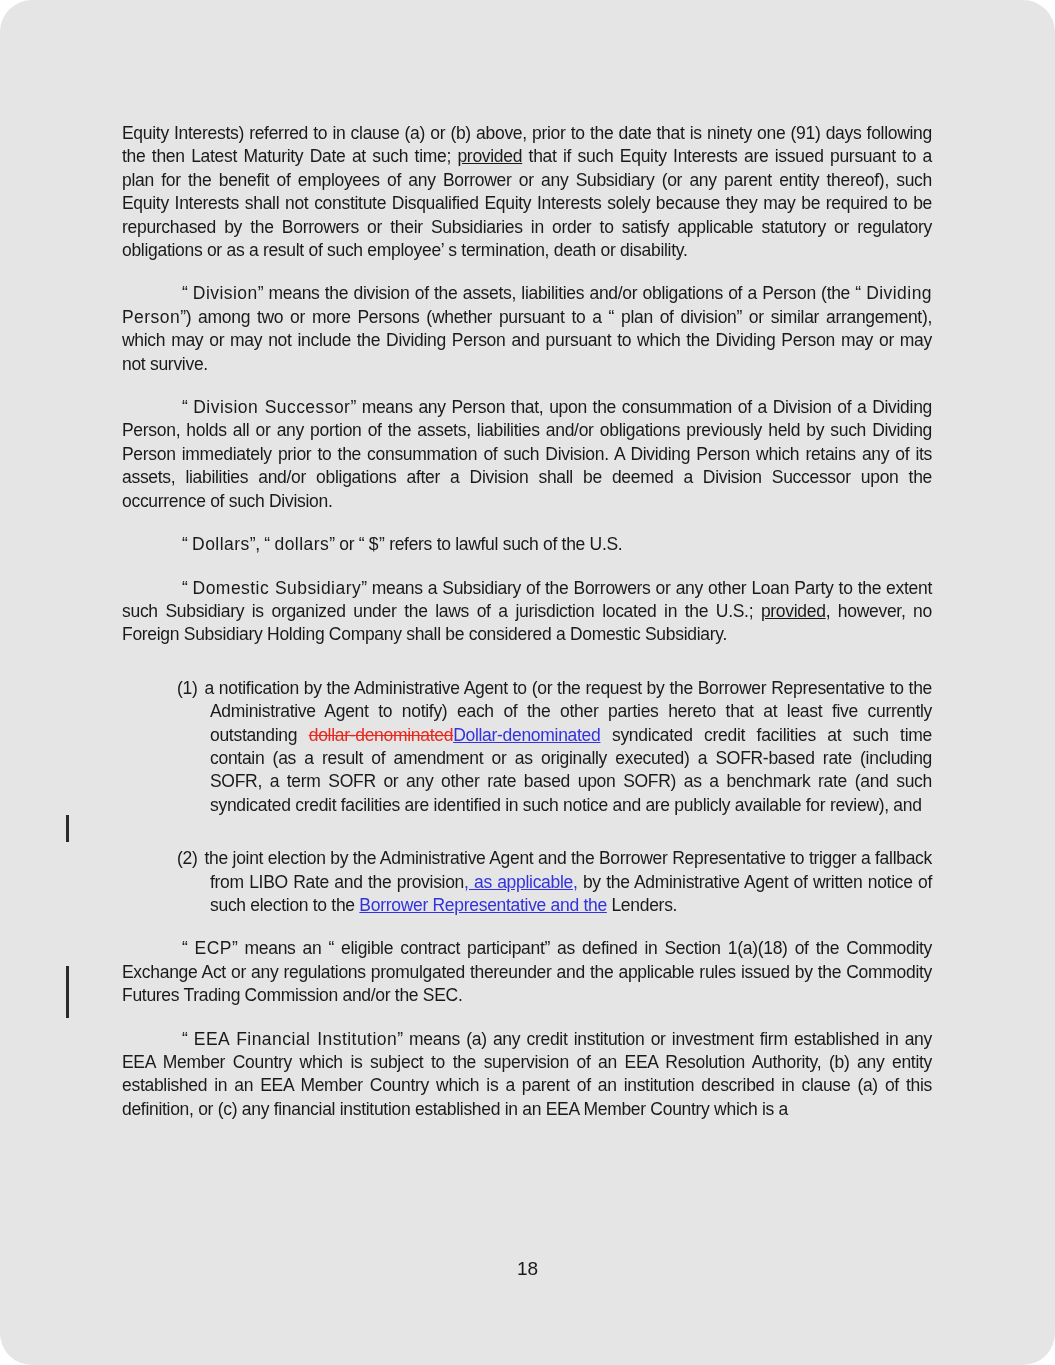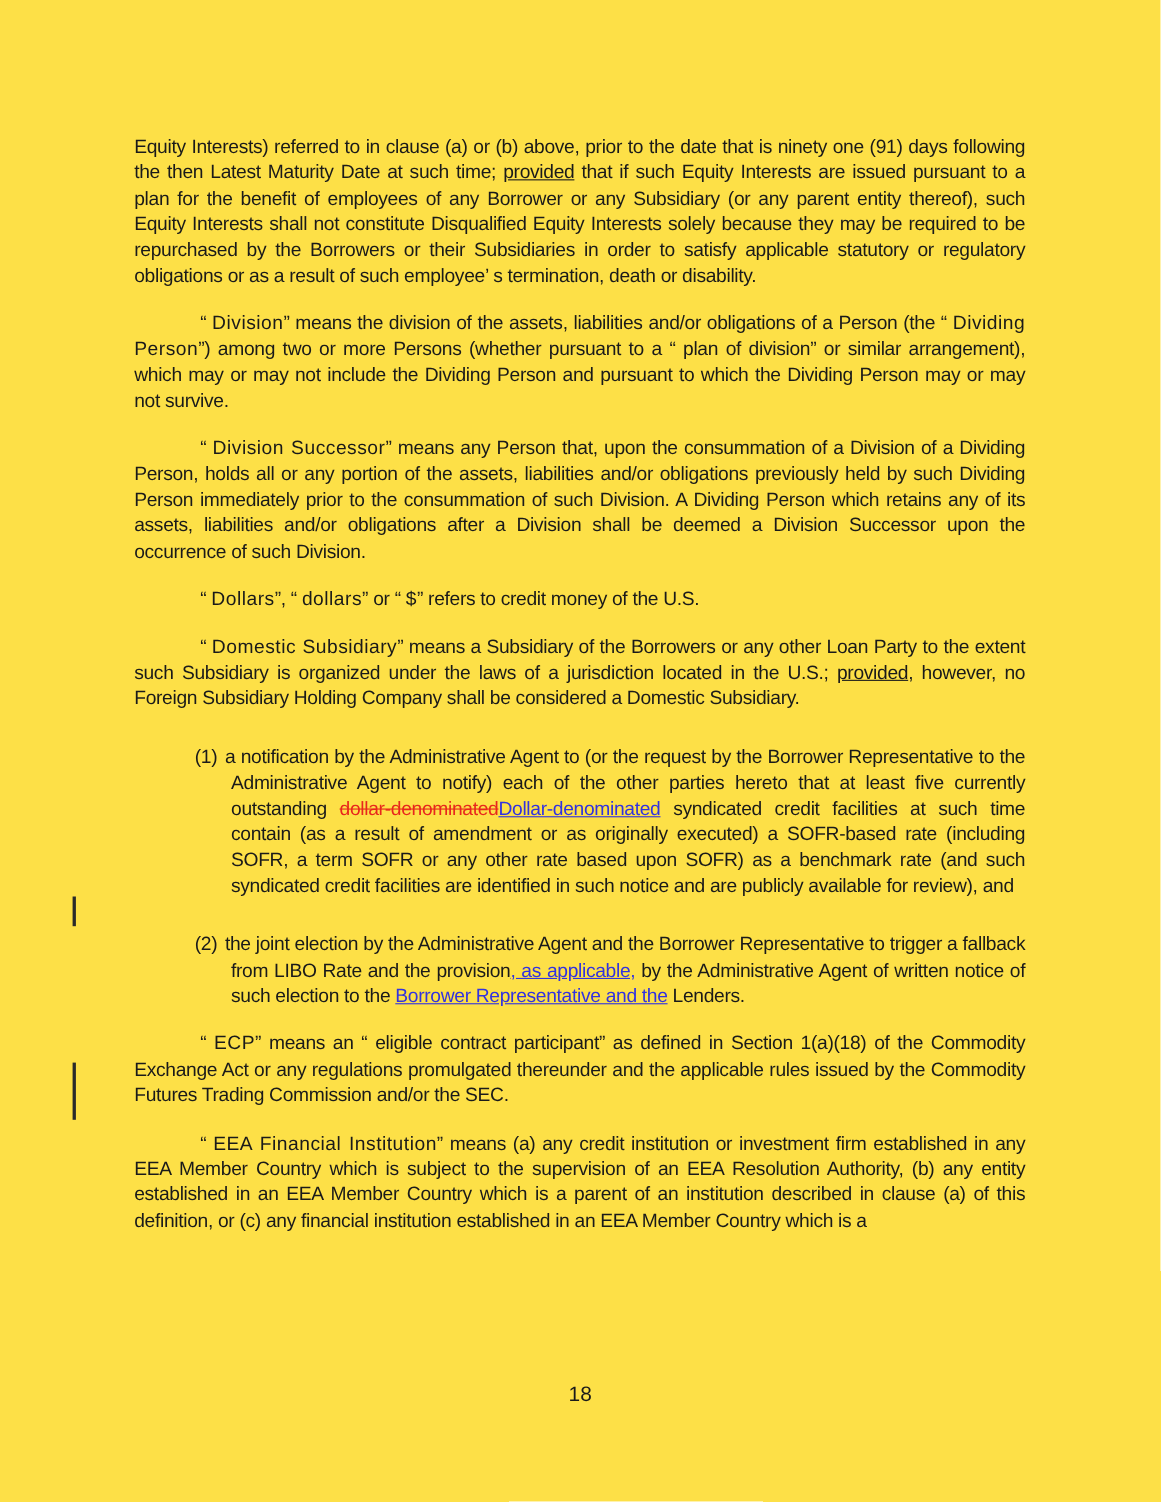--- a/index.html
+++ b/index.html
@@ -4,24 +4,25 @@
 <style>
   html, body {
     margin: 0;
     padding: 0;
     background: #ffffff;
   }
   .page {
     position: relative;
     width: 1055px;
     height: 1365px;
-    background: #fde047;
+    background: #e5e5e5;
     font-family: "Liberation Sans", sans-serif;
     color: var(--text-color, #1a1a1a);
     overflow: hidden;
+    border-radius: 32px;
   }
   .content {
     position: absolute;
     left: 122px;
     top: 122px;
     width: 810px;
     font-size: 17.5px;
     line-height: 23.4px;
     letter-spacing: -0.3px;
     text-align: justify;
@@ -61,21 +62,21 @@
 
 <div class="page">
   <div>
       <div class="change-bar" style="top: 815px; height: 27px;"></div>
       <div class="change-bar" style="top: 966px; height: 52px;"></div>
     </div>
   <div class="content">
       <div class="para-flush"><span>Equity Interests) referred to in clause (a) or (b) above, prior to the date that is ninety one (91) days following the then Latest Maturity Date at such time; </span><span class="u">provided</span><span> that if such Equity Interests are issued pursuant to a plan for the benefit of employees of any Borrower or any Subsidiary (or any parent entity thereof), such Equity Interests shall not constitute Disqualified Equity Interests solely because they may be required to be repurchased by the Borrowers or their Subsidiaries in order to satisfy applicable statutory or regulatory obligations or as a result of such employee’ s termination, death or disability.</span></div>
       <div class="para-indent"><span>“ </span><span class="term">Division</span><span>” means the division of the assets, liabilities and/or obligations of a Person (the “ </span><span class="term">Dividing Person</span><span>”) among two or more Persons (whether pursuant to a “ plan of division” or similar arrangement), which may or may not include the Dividing Person and pursuant to which the Dividing Person may or may not survive.</span></div>
       <div class="para-indent"><span>“ </span><span class="term">Division Successor</span><span>” means any Person that, upon the consummation of a Division of a Dividing Person, holds all or any portion of the assets, liabilities and/or obligations previously held by such Dividing Person immediately prior to the consummation of such Division.  A Dividing Person which retains any of its assets, liabilities and/or obligations after a Division shall be deemed a Division Successor upon the occurrence of such Division.</span></div>
-      <div class="para-indent"><span>“ </span><span class="term">Dollars</span><span>”, “ </span><span class="term">dollars</span><span>” or “ </span><span class="term">$</span><span>” refers to credit money of the U.S.</span></div>
+      <div class="para-indent"><span>“ </span><span class="term">Dollars</span><span>”, “ </span><span class="term">dollars</span><span>” or “ </span><span class="term">$</span><span>” refers to lawful such of the U.S.</span></div>
       <div class="para-indent"><span>“ </span><span class="term">Domestic Subsidiary</span><span>” means a Subsidiary of the Borrowers or any other Loan Party to the extent such Subsidiary is organized under the laws of a jurisdiction located in the U.S.; </span><span class="u">provided</span><span>, however, no Foreign Subsidiary Holding Company shall be considered a Domestic Subsidiary.</span></div>
       <div class="list-item"><span class="marker">(1)</span><span>a notification by the Administrative Agent to (or the request by the Borrower Representative to the Administrative Agent to notify) each of the other parties hereto that at least five currently outstanding </span><span class="del">dollar-denominated</span><span class="ins">Dollar-denominated</span><span> syndicated credit facilities at such time contain (as a result of amendment or as originally executed) a SOFR-based rate (including SOFR, a term SOFR or any other rate based upon SOFR) as a benchmark rate (and such syndicated credit facilities are identified in such notice and are publicly available for review), and</span></div>
       <div class="list-item"><span class="marker">(2)</span><span>the joint election by the Administrative Agent and the Borrower Representative to trigger a fallback from LIBO Rate and the provision</span><span class="ins">, as applicable,</span><span>  by the Administrative Agent of written notice of such election to the </span><span class="ins">Borrower Representative and the</span><span> Lenders.</span></div>
       <div class="para-indent"><span>“ </span><span class="term">ECP</span><span>” means an “ eligible contract participant” as defined in Section 1(a)(18) of the Commodity Exchange Act or any regulations promulgated thereunder and the applicable rules issued by the Commodity Futures Trading Commission and/or the SEC.</span></div>
       <div class="para-indent"><span>“ </span><span class="term">EEA Financial Institution</span><span>” means (a) any credit institution or investment firm established in any EEA Member Country which is subject to the supervision of an EEA Resolution Authority, (b) any entity established in an EEA Member Country which is a parent of an institution described in clause (a) of this definition, or (c) any financial institution established in an EEA Member Country which is a</span></div>
     </div>
   <div class="footer">
     <span>18</span>
   </div>
 </div>

